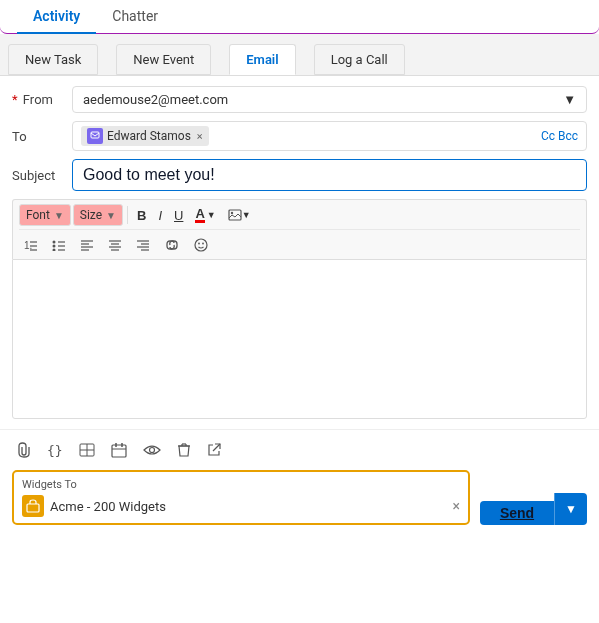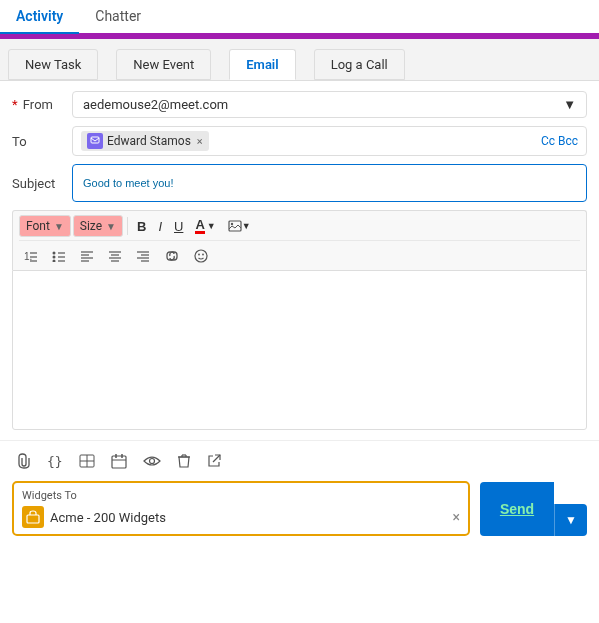--- a/index.html
+++ b/index.html
@@ -8,22 +8,23 @@
       font-size: 13px;
       background: #fff;
       width: 599px;
       min-height: 623px;
       color: #333;
     }
 
     
     .top-tabs {
       display: flex;
-      border-bottom: 6px solid #a21caf;
-      padding: 0 0;
+      border-bottom: 1px solid #a21caf;
+      padding: 0 17px;
+      border-radius: 7px;
     }
     .top-tab {
       padding: 8px 16px;
       cursor: pointer;
       font-size: 14px;
       color: #555;
       border-bottom: 2px solid transparent;
       margin-bottom: -1px;
     }
     .top-tab.active {
@@ -150,24 +151,24 @@
       cursor: pointer;
       white-space: nowrap;
       padding-left: 8px;
     }
 
     
     .subject-input {
       flex: 1;
       border: 1px solid #0070d2;
       border-radius: 4px;
-      padding: 12px 10px;
-      font-size: 11px;
+      padding: 6px 10px;
+      font-size: 16px;
       outline: none;
-      color: #0369a1;
+      color: #0f172a;
     }
 
     
     .editor-toolbar {
       border: 1px solid #ddd;
       border-bottom: none;
       background: #f8f8f8;
       padding: 4px 6px;
       display: flex;
       align-items: center;
@@ -288,24 +289,24 @@
       color: #333;
     }
     .related-to-clear {
       cursor: pointer;
       color: #888;
       font-size: 14px;
       margin-left: 8px;
     }
     .send-btn {
       background: #0070d2;
-      color: #86efac;
+      color: #0f172a;
       border: none;
       border-radius: 4px 0 0 4px;
-      padding: 19px 20px;
+      padding: 4px 20px;
       font-size: 14px;
       font-weight: 600;
       cursor: pointer;
       text-decoration: underline;
     }
     .send-dropdown-btn {
       background: #0070d2;
       color: white;
       border: none;
       border-left: 1px solid rgba(255,255,255,0.3);

